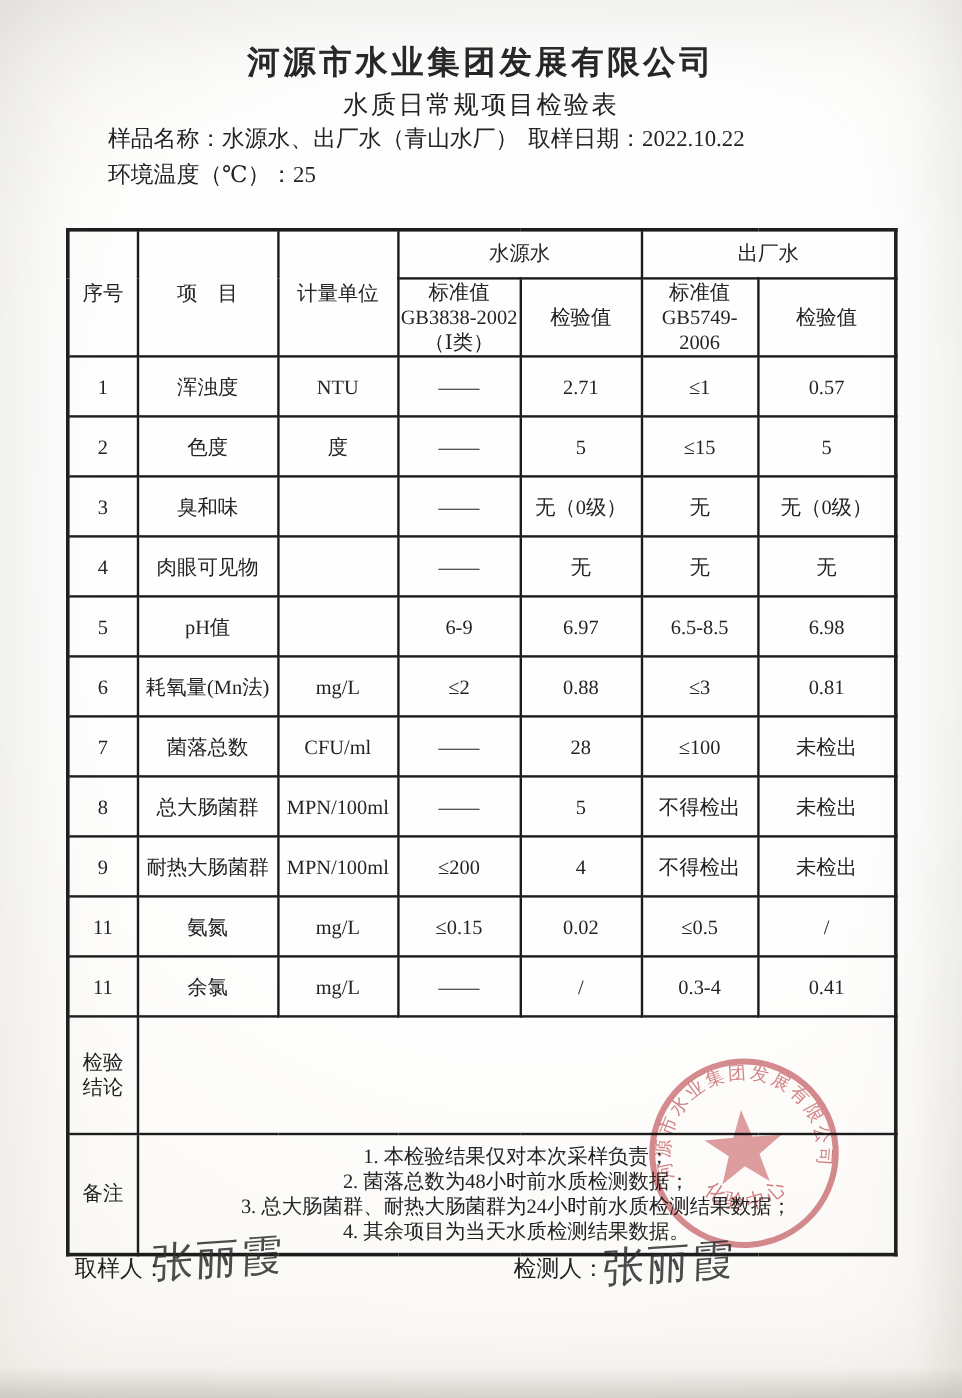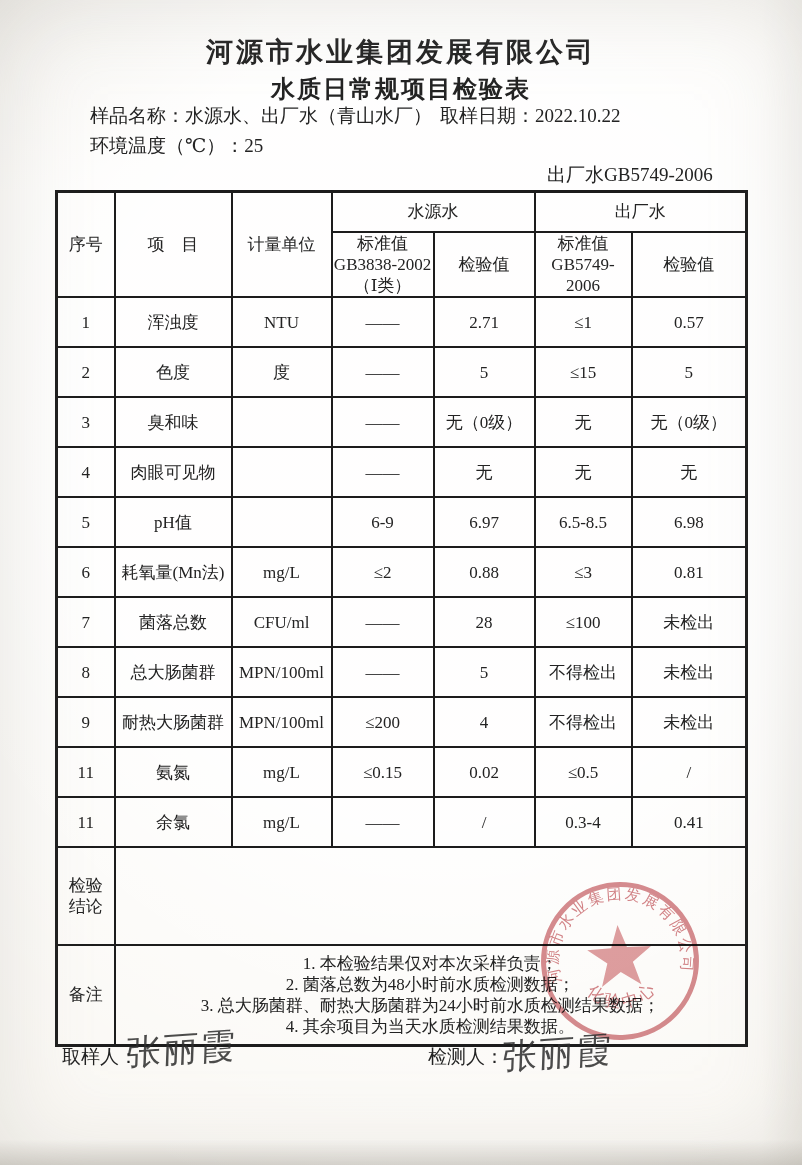--- a/index.html
+++ b/index.html
@@ -13,21 +13,21 @@
       #faf8f4;
     font-family:"Liberation Serif","DejaVu Serif",serif;
     color:#232323;
   }
   .vignette { position:absolute; inset:0; pointer-events:none;
     box-shadow: inset 0 0 90px rgba(180,174,165,.30); }
 
   .title { position:absolute; top:34px; left:0; width:100%; text-align:center;
     font-size:27px; font-weight:bold; letter-spacing:3px; margin:0; }
   .subtitle { position:absolute; top:73px; left:0; width:100%; text-align:center;
-    font-size:24px; font-weight:bold; letter-spacing:2px; margin:0; }
+    font-size:21px; font-weight:normal; letter-spacing:2px; margin:0; }
 
   .meta { position:absolute; font-size:19px; white-space:nowrap;text-align:right; }
   .m1 { top:103px; left:90px; }
   .m1 .date { margin-left:8px; }
   .m2l { top:133px; left:90px; }
   .m2r { top:133px; left:445px; }
   .m3l { top:162px; left:90px; }
   .m3r { top:162px; left:547px; }
 
   table.main { position:absolute; top:190px; left:55px; width:690px;
@@ -65,21 +65,20 @@
 
 <div class="page">
 
   <h1 class="title">河源市水业集团发展有限公司</h1>
   <h2 class="subtitle">水质日常规项目检验表</h2>
 
   <div class="meta m1">
     <span>样品名称：水源水、出厂水（青山水厂）</span><span class="date">取样日期：2022.10.22</span>
   </div>
   <div class="meta m2l">环境温度（℃）：25</div>
-  <div class="meta m3r">出厂水GB5749-2006</div>
 
   <table class="main">
     <colgroup>
       <col style="width:58px">
         <col style="width:117px">
         <col style="width:100px">
       <col style="width:102px">
         <col style="width:101px">
         <col style="width:97px">
         <col style="width:115px">

